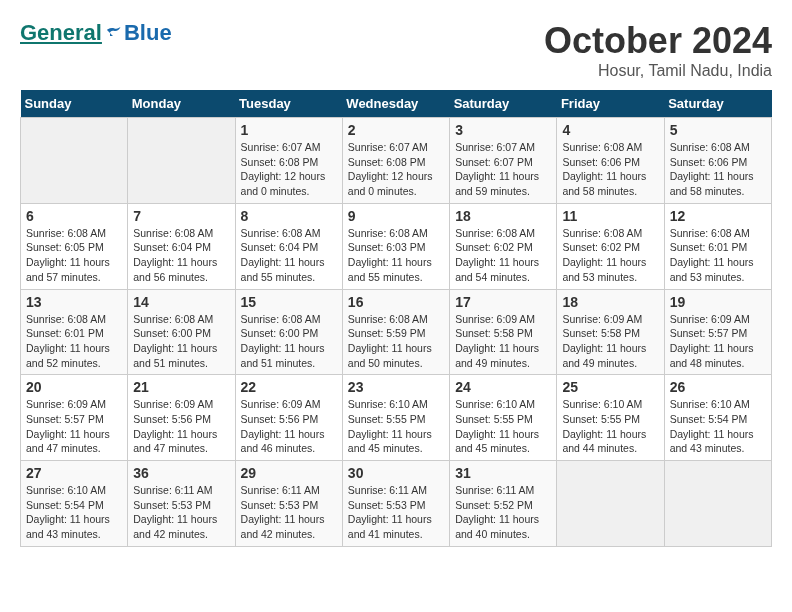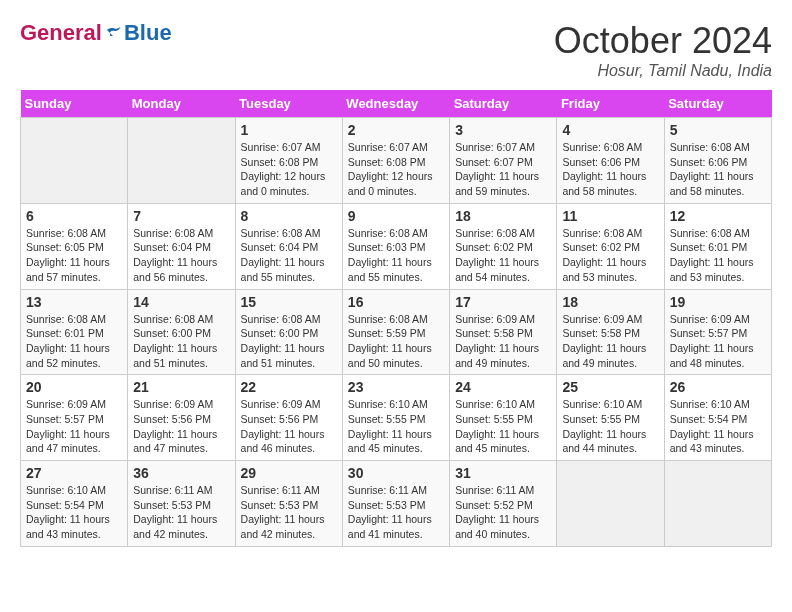--- a/index.html
+++ b/index.html
@@ -21,47 +21,46 @@
       flex-direction: column;
       align-items: flex-start;
     }
     .logo-text {
       display: flex;
       align-items: center;
       font-size: 22px;
       font-weight: bold;
       color: #333;
     }
-    .logo-general { color: #be185d; }
+    .logo-general { color: #0f766e; text-decoration: underline; }
     .logo-blue { color: #1a6aad; text-align: right; }
     .logo-icon {
       width: 18px;
       height: 18px;
       margin: 0 2px;
     }
     .title-block {
       text-align: right;
     }
     .month-title {
       font-size: 36px;
-      font-weight: normal;
+      font-weight: bold;
       color: #333;
     }
     .location {
       font-size: 16px;
       color: #555;
-      font-style: italic;
     }
     table {
       width: 100%;
       border-collapse: collapse;
       font-size: 11px;
     }
     thead tr th {
-      background-color: #d946ef;
+      background-color: #0c4a6e;
       color: #fff;
       padding: 6px 4px;
       text-align: left;
       font-size: 13px;
       font-weight: bold;
     }
     tbody tr td {
       border: 1px solid #ccc;
       vertical-align: top;
       padding: 4px 5px;

